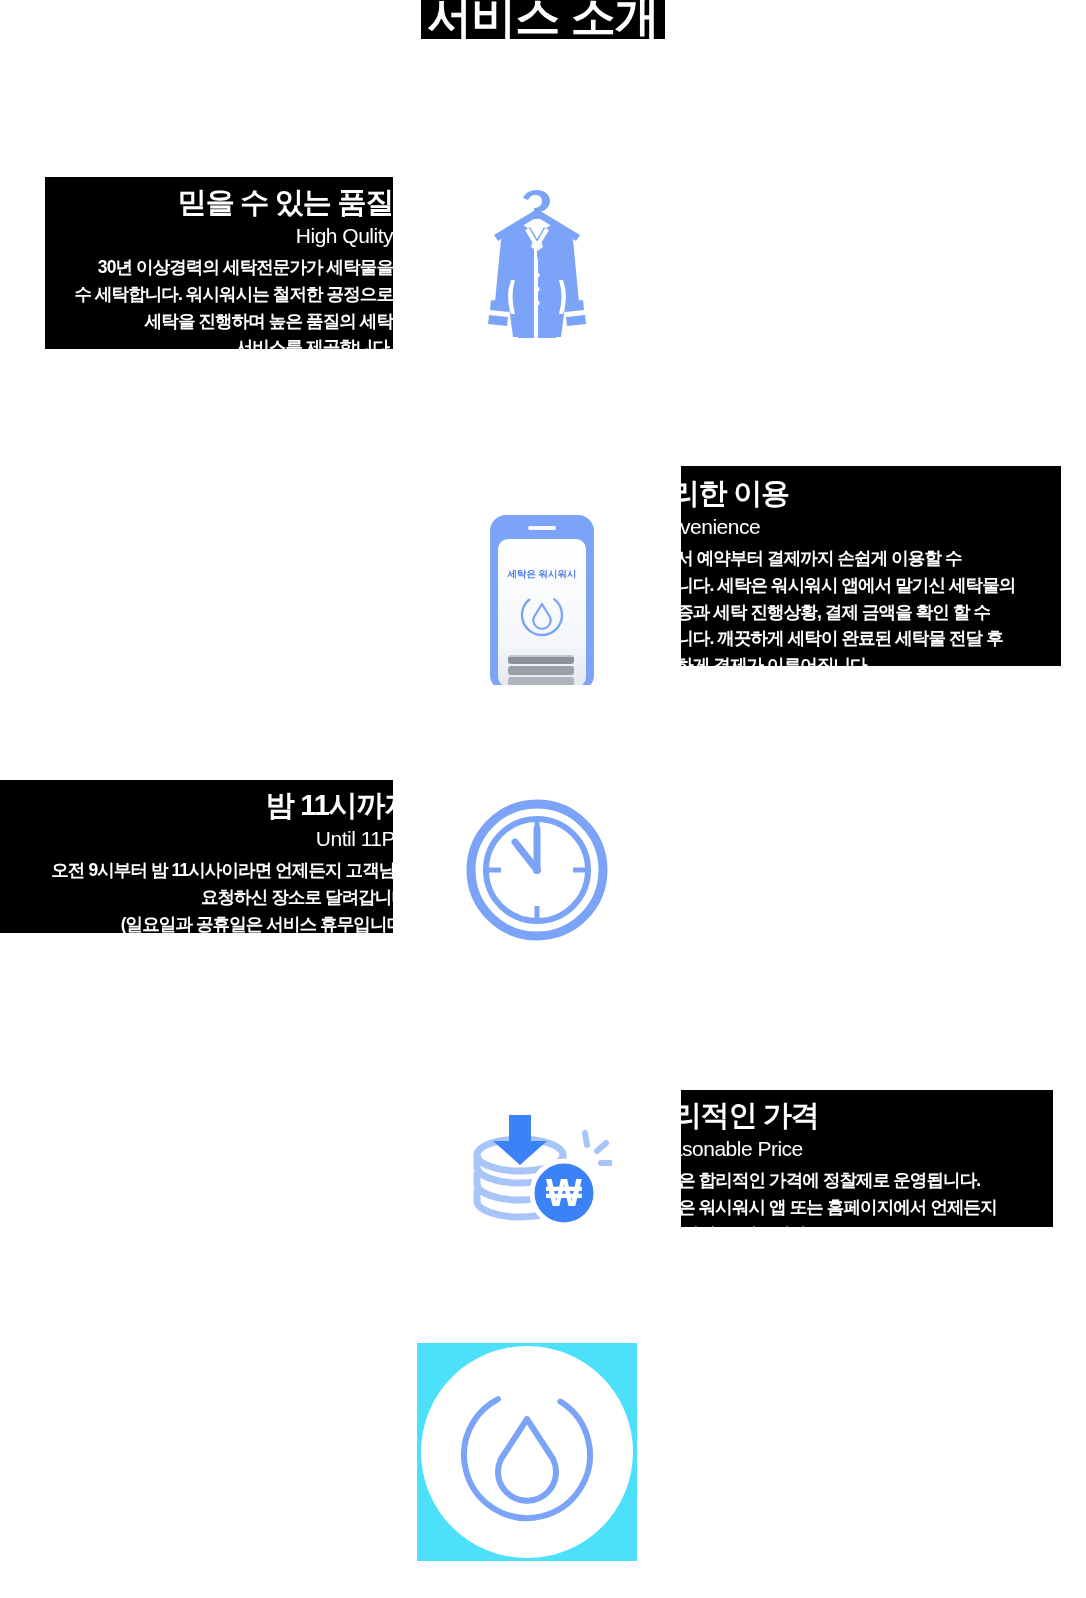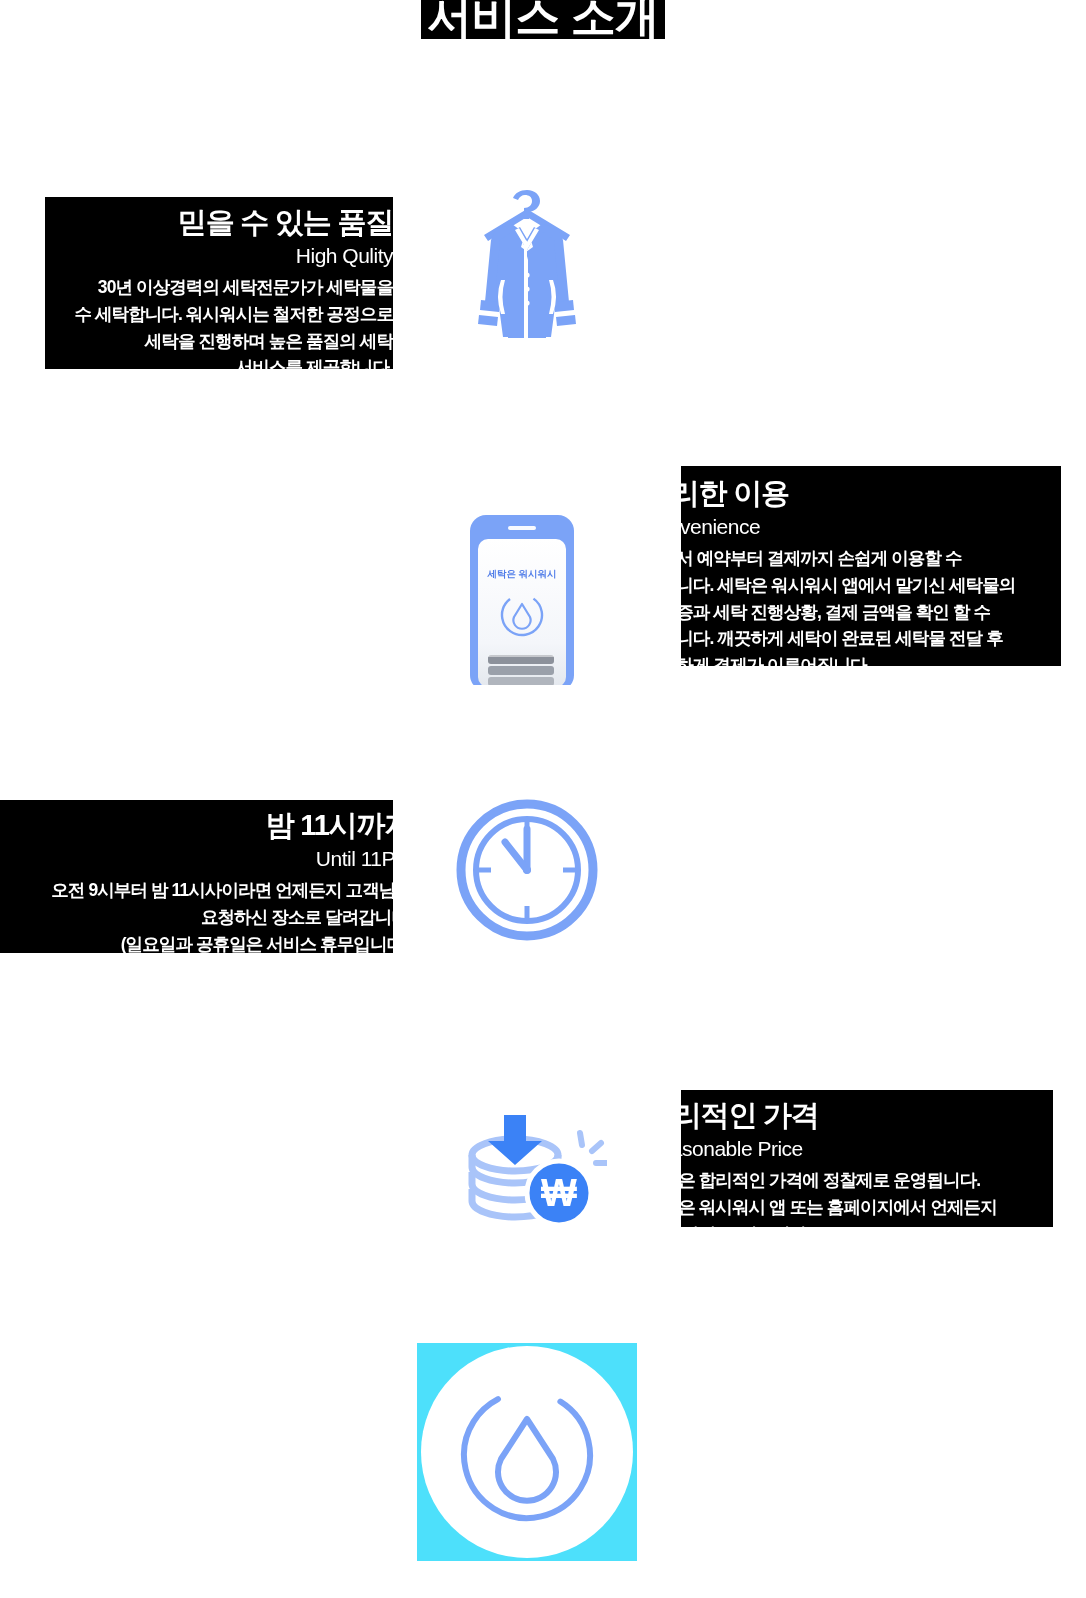--- a/index.html
+++ b/index.html
@@ -73,21 +73,21 @@
   .p-body {
     font-size: 17.5px;
     font-weight: 700;
     letter-spacing: -0.9px;
     line-height: 1.52;
     margin: 0;
     white-space: nowrap;
   }
   .p-body span { display: block; white-space: nowrap; }
 
-  .align-right { text-align: right; margin-top: 20px; }
+  .align-right { text-align: right; }
   .align-left  { text-align: left; }
 
   
   #panel-quality {
     left: 45px; top: 177px; width: 348px; height: 172px;
     padding: 8px 0 0 0;
   }
   #panel-quality .panel-inner { margin-left: -60px; width: 408px; }
 
   #panel-convenience {
@@ -106,21 +106,21 @@
     left: 681px; top: 1090px; width: 372px; height: 137px;
     padding: 8px 0 0 0;
   }
   #panel-price .panel-inner { margin-left: -36px; width: 440px; }
 
   
   .icon-box {
     position: absolute;
     display: flex;
     align-items: center;
-    justify-content: flex-start;
+    justify-content: flex-end;
   }
   #icon-jacket   { left: 452px; top: 178px;  width: 160px; height: 172px; }
   #icon-phone    { left: 452px; top: 492px;  width: 160px; height: 195px; }
   #icon-clock    { left: 452px; top: 790px;  width: 160px; height: 160px; }
   #icon-coins    { left: 452px; top: 1090px; width: 160px; height: 145px; }
   #logo-block    { left: 417px; top: 1343px; width: 220px; height: 218px; }
 
   svg { display: block; }
 </style>
 </head>

